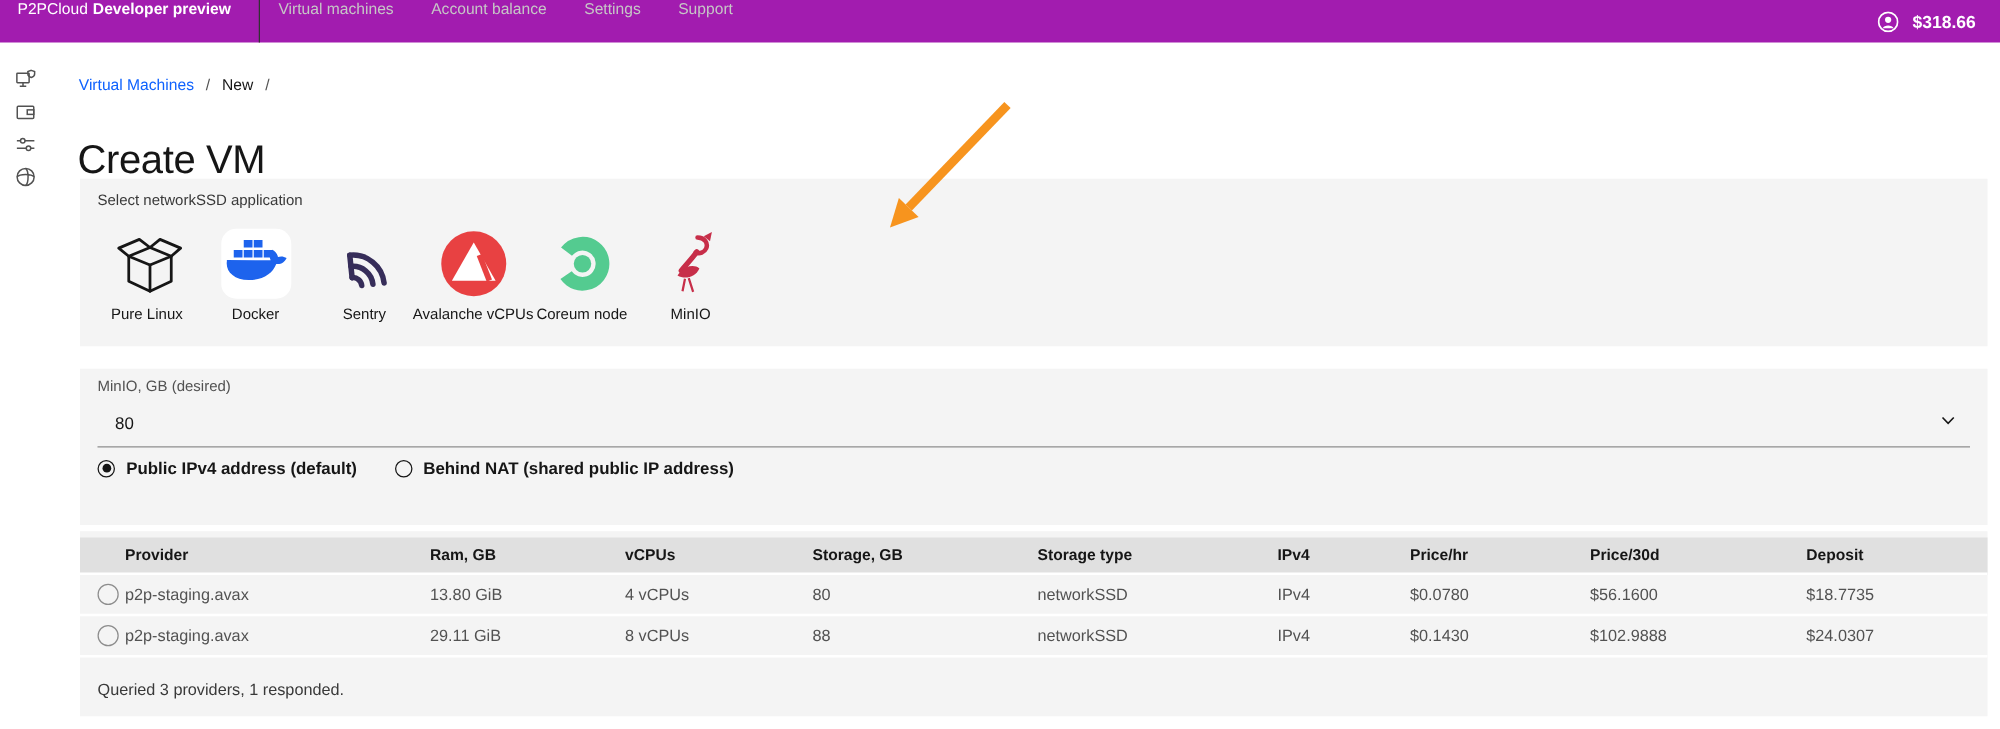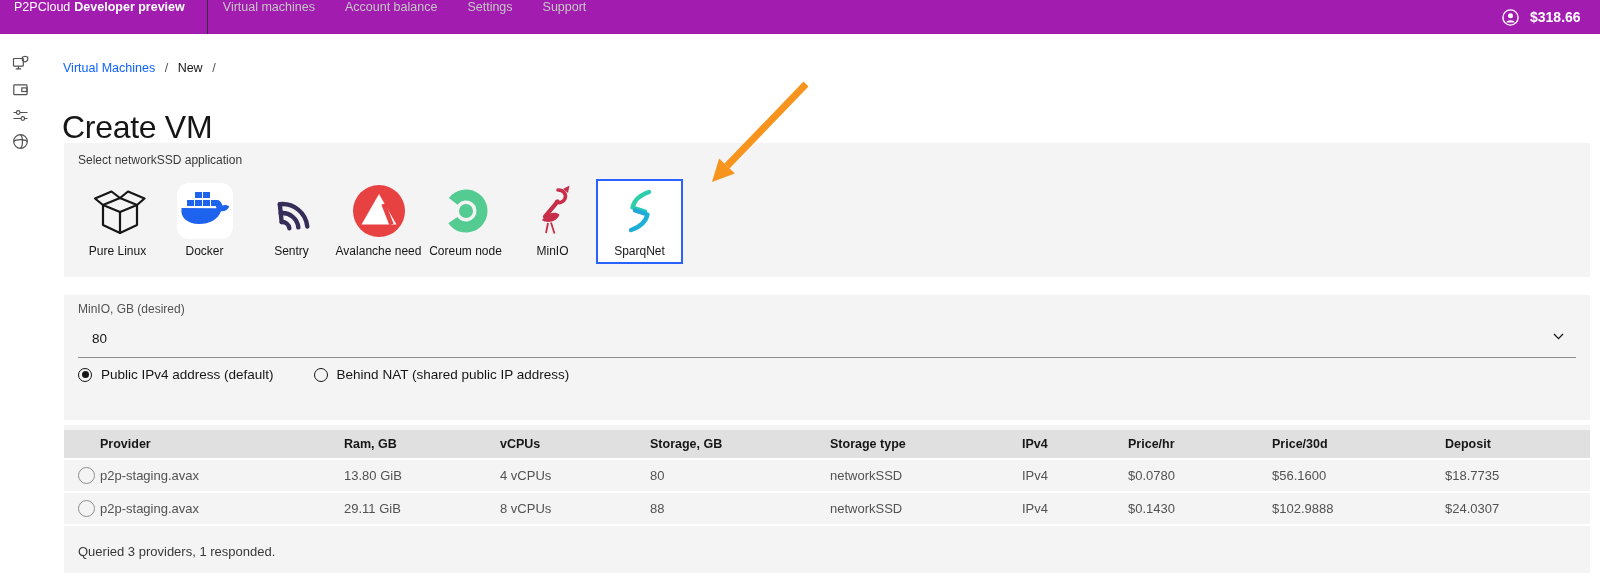--- a/index.html
+++ b/index.html
@@ -39,21 +39,21 @@
   .tile-icon{width:56px;height:56px;display:flex;align-items:center;justify-content:center;}
   .tile-label{font-size:12px;color:#161616;margin-top:5px;white-space:nowrap;}
   .tile.docker-bg .tile-icon{background:#fff;border-radius:12px;}
   .tile.selected{border-color:#2962ff;background:#fff;}
   
   .field-label{font-size:12px;color:#525252;padding-top:7px;height:15px;}
   .select-row{position:relative;height:38px;margin-top:2px;display:flex;align-items:center;
     border-bottom:1px solid #8d8d8d;cursor:pointer;}
   .select-value{font-size:13.5px;color:#161616;margin-left:14px;}
   .select-chevron{position:absolute;right:12px;top:14px;}
-  .radio-row{display:flex;align-items:center;gap:40px;margin-top:9px;}
+  .radio-row{display:flex;align-items:center;gap:30px;margin-top:9px;font-weight:bold;}
   .radio-opt{display:flex;align-items:center;gap:9px;font-size:13.5px;color:#161616;cursor:pointer;}
   .radio{width:14px;height:14px;border:1px solid #161616;border-radius:50%;
     box-sizing:border-box;position:relative;flex:0 0 auto;}
   .radio.checked::after{content:"";position:absolute;left:2.5px;top:2.5px;right:2.5px;bottom:2.5px;
     background:#161616;border-radius:50%;}
   
   .tgrid{display:grid;grid-template-columns:22px 244px 156px 150px 180px 192px 106px 144px 173px 1fr;
     align-items:center;padding:0 14px;}
   .thead{height:28px;background:#e0e0e0;border-bottom:2px solid #ffffff;
     font-weight:bold;font-size:12.5px;color:#161616;}
@@ -161,21 +161,21 @@
     </div>
 
     <div class="tile">
       <div class="tile-icon">
         <svg width="56" height="56" viewBox="0 0 56 56">
           <circle cx="28" cy="28" r="26" fill="#e84142"></circle>
           <path d="M28 11 L45.5 41.5 H10.5 Z" fill="#ffffff"></path>
           <line x1="32.5" y1="21" x2="40.5" y2="41.5" stroke="#e84142" stroke-width="4.5"></line>
         </svg>
       </div>
-      <div class="tile-label">Avalanche need</div>
+      <div class="tile-label">Avalanche vCPUs</div>
     </div>
 
     <div class="tile">
       <div class="tile-icon">
         <svg width="56" height="56" viewBox="0 0 56 56" fill="none">
           <circle cx="28" cy="28" r="16" stroke="#54cb90" stroke-width="11" stroke-dasharray="80 20.5" transform="rotate(-143 28 28)"></circle>
           <circle cx="28" cy="28" r="7" fill="#54cb90"></circle>
         </svg>
       </div>
       <div class="tile-label">Coreum node</div>
@@ -187,39 +187,20 @@
           <path d="M38 6 l6.5 -3.5 -1.5 7.5 z" fill="#c72e49"></path>
           <path d="M33 7 c5.5 0 8.7 4.3 7 8.6 c-1.4 3.4 -5.4 4.9 -8.5 3.4" fill="none" stroke="#c72e49" stroke-width="3.6" stroke-linecap="round"></path>
           <path d="M32.5 18.5 C28.5 24 24 28.5 20 33.5" fill="none" stroke="#c72e49" stroke-width="4.2" stroke-linecap="round"></path>
           <path d="M19 34.5 c5 -5 11.5 -6 15.5 -2.8 c-3 7 -11.5 9 -17.5 5.6 z" fill="#c72e49"></path>
           <path d="M26 39.5 l3.5 11 M23 40 l-2 10" stroke="#c72e49" stroke-width="1.8" fill="none"></path>
         </svg>
       </div>
       <div class="tile-label">MinIO</div>
     </div>
 
-    <div class="tile selected">
-      <div class="tile-icon">
-        <svg width="56" height="56" viewBox="0 0 56 56" fill="none" stroke-linecap="round" stroke-linejoin="round">
-          <defs>
-            <linearGradient id="sg1" x1="0" y1="0" x2="1" y2="1">
-              <stop offset="0" stop-color="#35d39a"></stop>
-                <stop offset="1" stop-color="#1fc7c4"></stop>
-            </linearGradient>
-            <linearGradient id="sg2" x1="1" y1="1" x2="0" y2="0">
-              <stop offset="0" stop-color="#18b8d4"></stop>
-                <stop offset="1" stop-color="#2a9fd8"></stop>
-            </linearGradient>
-          </defs>
-          <path d="M37 9 C28 12 22 18 20.5 24.5 L33 28.5" stroke="url(#sg1)" stroke-width="4.4"></path>
-          <path d="M19 47 C28 44 34 38 35.5 31.5 L23 27.5" stroke="url(#sg2)" stroke-width="4.4"></path>
-        </svg>
-      </div>
-      <div class="tile-label">SparqNet</div>
-    </div>
 
   </div>
 </div>
 
 <svg class="arrow-overlay" viewBox="0 0 260 150">
   <line x1="206" y1="24" x2="127" y2="106" stroke="#F7941E" stroke-width="7"></line>
   <polygon points="112,122 134.9,113.6 119.1,98.4" fill="#F7941E"></polygon>
 </svg>
 
 <div class="panel panel-form">

